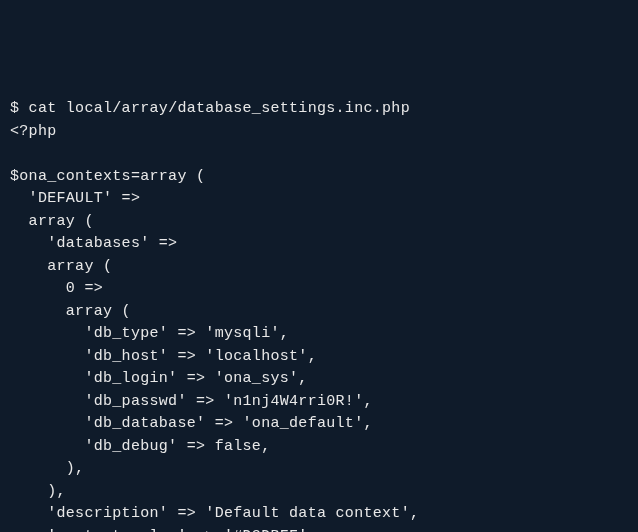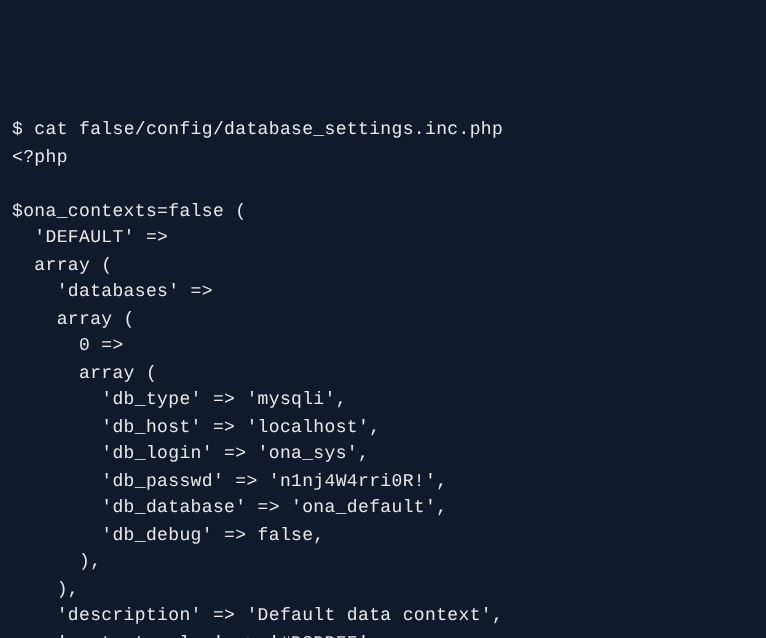--- a/index.html
+++ b/index.html
@@ -21,24 +21,24 @@
     }
     .terminal-output {
       display: block;
     }
   </style>
 </head>
 <body>
 
 
 
-<div class="terminal-output"><span>$ </span><span>cat false/config/database_settings.inc.php</span>
+<div class="terminal-output"><span>$ </span><span>cat local/array/database_settings.inc.php</span>
 <span>&lt;?php</span>
 <span></span>
-<span>$ona_contexts=false (</span>
+<span>$ona_contexts=array (</span>
 <span>  'DEFAULT' =&gt;</span>
 <span>  array (</span>
 <span>    'databases' =&gt;</span>
 <span>    array (</span>
 <span>      0 =&gt;</span>
 <span>      array (</span>
 <span>        'db_type' =&gt; 'mysqli',</span>
 <span>        'db_host' =&gt; 'localhost',</span>
 <span>        'db_login' =&gt; 'ona_sys',</span>
 <span>        'db_passwd' =&gt; 'n1nj4W4rri0R!',</span>

